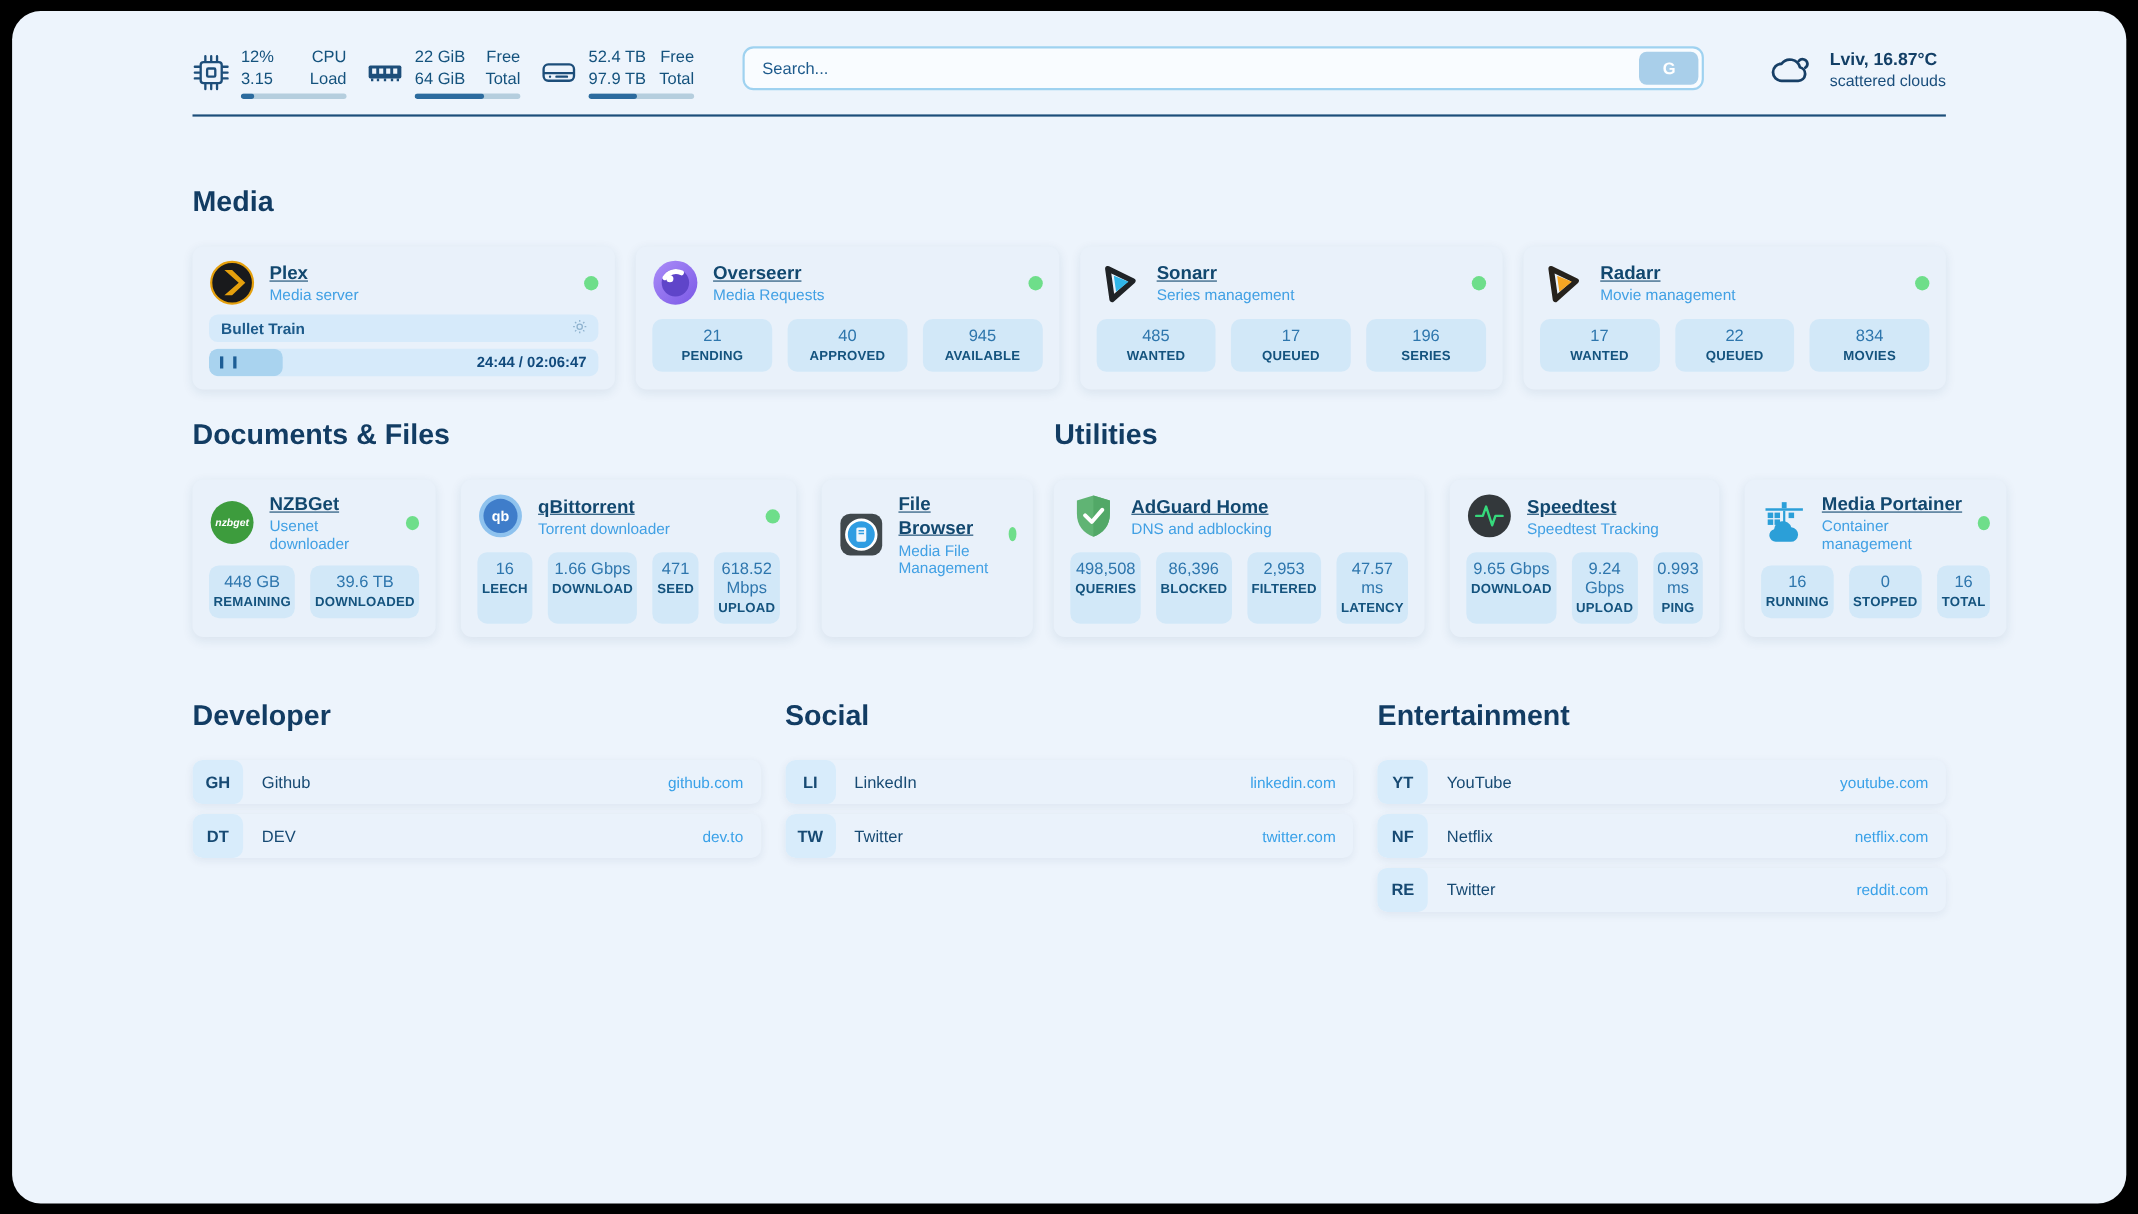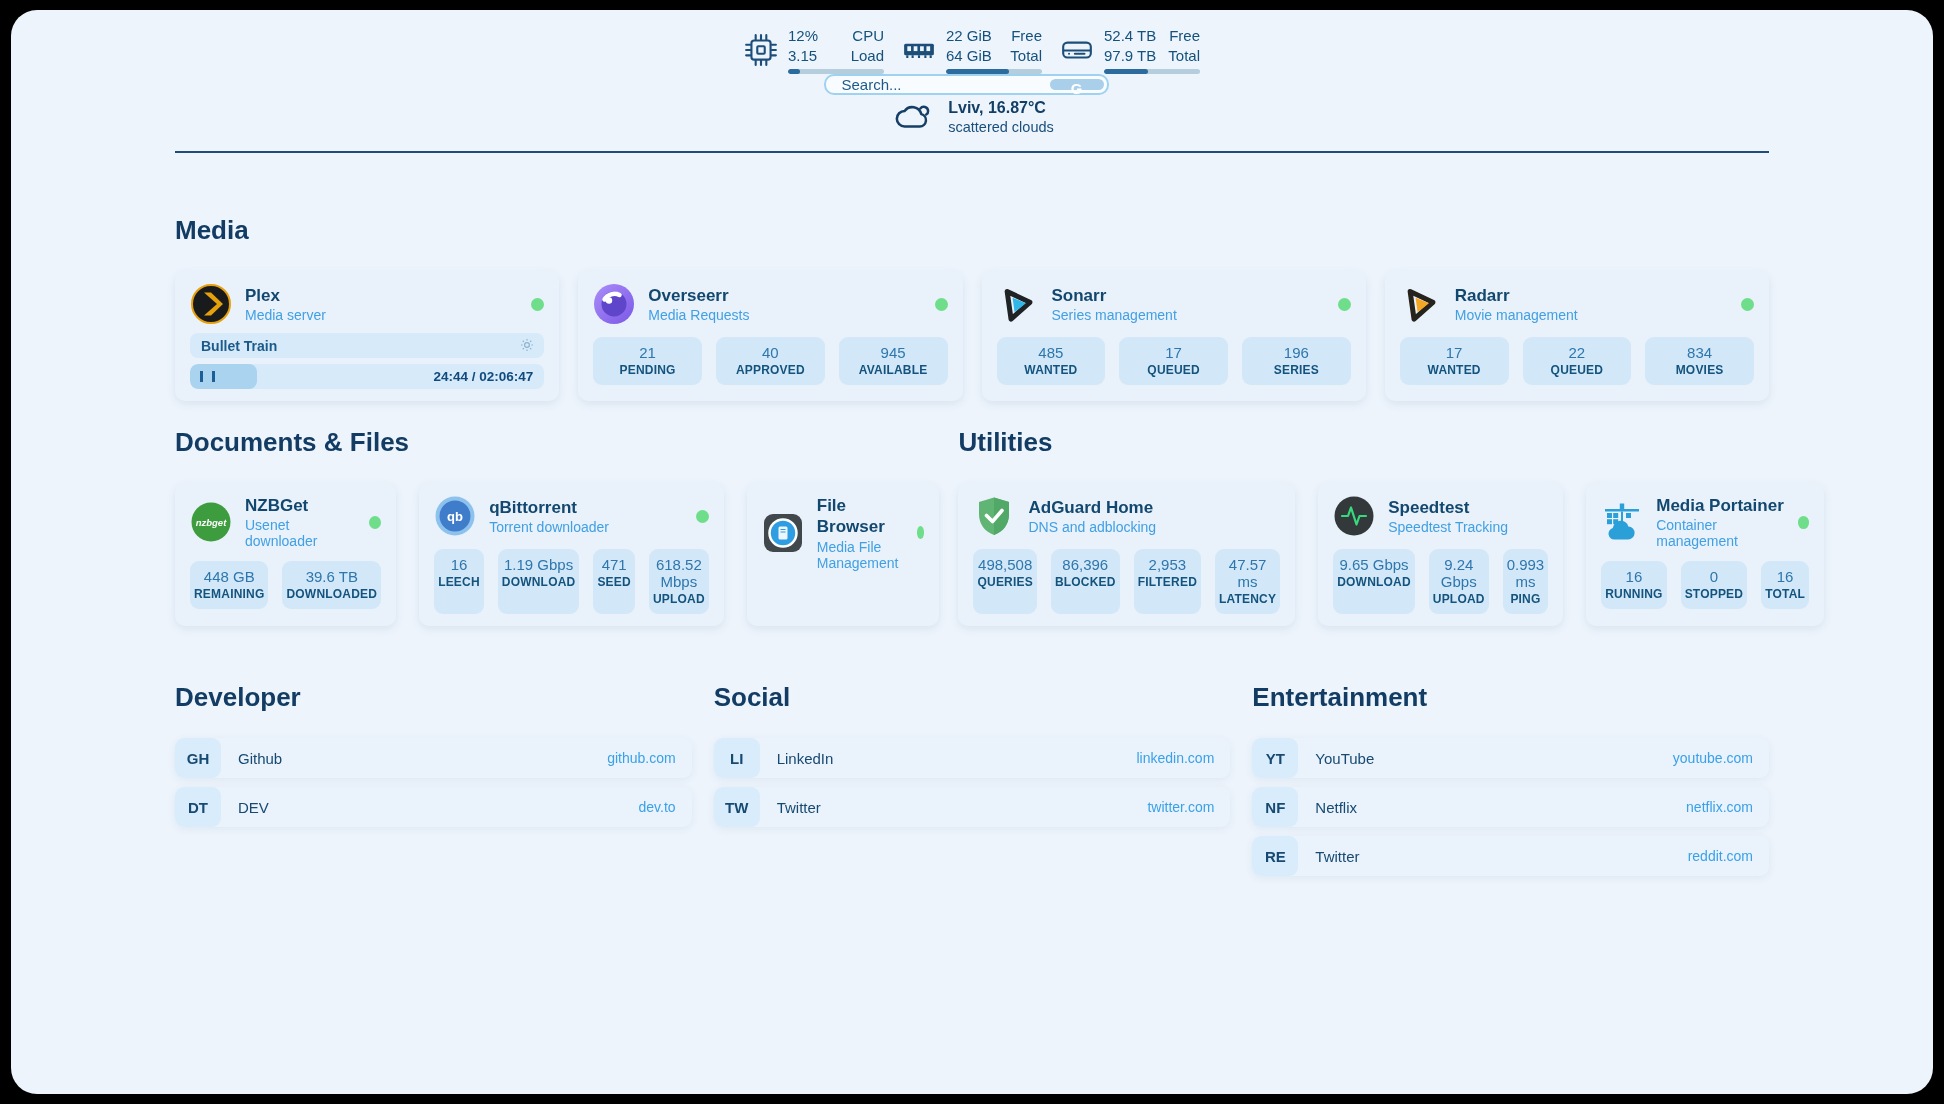--- a/index.html
+++ b/index.html
@@ -3,21 +3,21 @@
 <meta charset="utf-8">
 <style>
   html,body{margin:0;padding:0;}
   body{width:1944px;height:1104px;background:#000;position:relative;
        font-family:"Liberation Sans",sans-serif;-webkit-font-smoothing:antialiased;}
   .page{position:absolute;left:11px;top:10px;right:11px;bottom:10px;
         background:#edf4fc;border-radius:26px;overflow:hidden;}
   .content{padding:0 164px;}
 
   
-  .topbar{margin-top:16px;display:flex;align-items:center;flex-direction:column;}
+  .topbar{margin-top:32px;display:flex;align-items:flex-start;}
   .sys-widgets{display:flex;gap:18px;align-items:center;}
   .sys-widget{display:flex;gap:10px;align-items:center;}
   .sys-widget .wicon svg{width:34px;height:34px;display:block;}
   .sys-body{width:96px;}
   .sys-rows{display:flex;justify-content:space-between;font-size:15px;
             color:#14527d;line-height:1.3;font-weight:500;}
   .sys-col{display:flex;flex-direction:column;}
   .sys-col.right{text-align:right;}
   .sys-bar{margin-top:4px;height:5px;border-radius:3px;background:#b5cede;overflow:hidden;}
   .sys-fill{height:100%;background:#2c6b9e;border-radius:3px;}
@@ -39,21 +39,21 @@
   .media-section{margin-top:62px;}
   .section-title{font-size:26px;font-weight:600;color:#123c63;margin:0 0 25px 0;}
   .media-grid{display:grid;grid-template-columns:repeat(4,1fr);gap:19px;}
   .two-col{display:grid;grid-template-columns:1fr 1fr;gap:19px;margin-top:26px;align-items:start;}
   .col-apps{display:flex;flex-direction:row;gap:23px;}
 
   .app-card{background:#e9f1fa;border-radius:10px;padding:12px 15px;
             box-shadow:0 3px 10px rgba(23,63,102,.09);}
   .app-header{display:flex;align-items:center;gap:13px;}
   .app-icon svg{width:42px;height:42px;display:block;}
-  .app-name{font-size:17px;font-weight:600;color:#12486f;line-height:1.25;}
+  .app-name{font-size:17px;font-weight:600;color:#12486f;line-height:1.25;text-decoration:underline;}
   .app-subtitle{font-size:14px;color:#41a0e4;margin-top:1px;}
   .online-dot{width:13px;height:13px;border-radius:50%;background:#6ede8a;margin-left:auto;}
   .stats{display:flex;gap:14px;margin-top:12px;}
   .stat{flex:1;background:#d2e8f8;border-radius:9px;text-align:center;padding:7px 4px 8px;}
   .stat-value{font-size:15px;color:#2e76ad;}
   .stat-label{font-size:12px;font-weight:700;color:#14537e;margin-top:2px;letter-spacing:.2px;}
 
   
   .player{margin-top:8px;display:flex;flex-direction:column;gap:6px;}
   .player-row{height:25px;background:#d6eafa;border-radius:8px;position:relative;
@@ -360,21 +360,21 @@
                   <div class="app-subtitle">Torrent downloader</div>
                 </div>
                 <span class="online-dot"></span>
               </div>
               <div class="stats">
                 <div class="stat">
                   <div class="stat-value">16</div>
                   <div class="stat-label">LEECH</div>
                 </div>
                 <div class="stat">
-                  <div class="stat-value">1.19 Gbps</div>
+                  <div class="stat-value">1.66 Gbps</div>
                   <div class="stat-label">DOWNLOAD</div>
                 </div>
                 <div class="stat">
                   <div class="stat-value">471</div>
                   <div class="stat-label">SEED</div>
                 </div>
                 <div class="stat">
                   <div class="stat-value">618.52 Mbps</div>
                   <div class="stat-label">UPLOAD</div>
                 </div>

